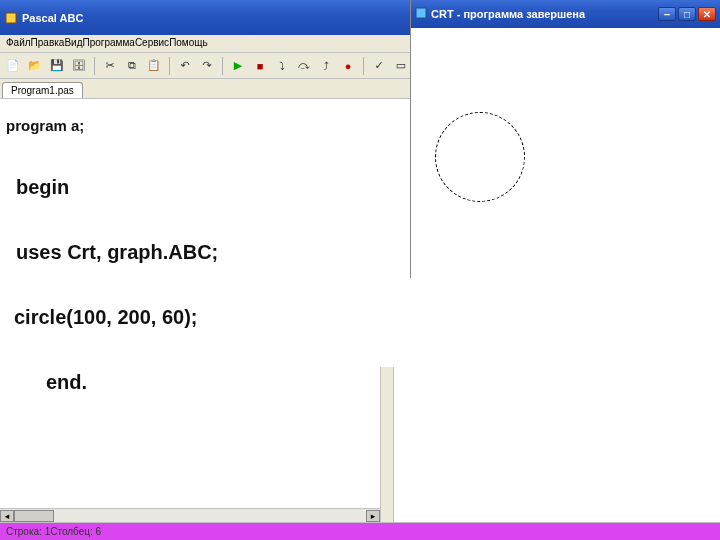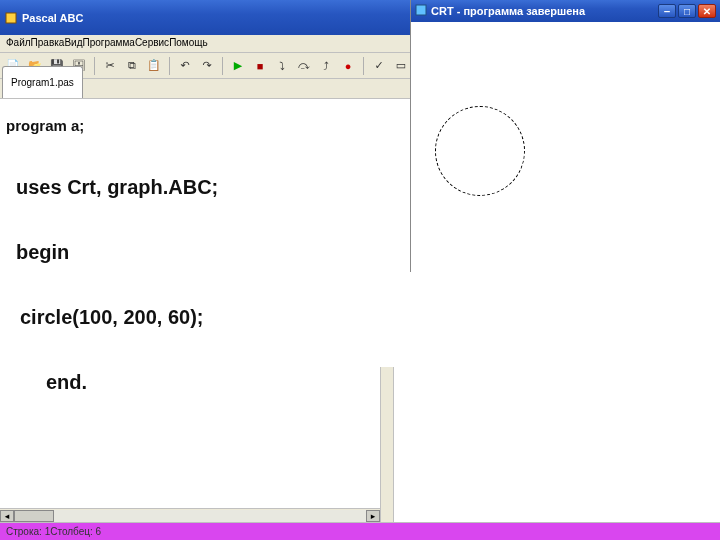--- a/index.html
+++ b/index.html
@@ -65,21 +65,21 @@
   .tabbar {
     height: 20px; background: #ece9d8;
     border-bottom: 1px solid #c0c0c0;
     display: flex; align-items: flex-end;
     padding-left: 2px;
   }
   .tab {
     background: #fff;
     border: 1px solid #999;
     border-bottom: none;
-    padding: 10px 8px;
+    padding: 2px 8px;
     font-size: 10px;
     border-radius: 3px 3px 0 0;
   }
   .layout {
     display: flex;
     height: calc(100% - 18px - 18px - 26px - 20px - 18px);
     position: relative;
   }
   .editor {
     flex: 0 0 380px;
@@ -89,31 +89,31 @@
     position: relative;
   }
   .codeline {
     font-family: Verdana, Arial, sans-serif;
     font-weight: bold;
     color: #111;
   }
   .l1 { font-size: 15px; margin-top: 10px; margin-left: 2px; }
   .l2 { font-size: 20px; margin-top: 42px; margin-left: 12px; }
   .l3 { font-size: 20px; margin-top: 42px; margin-left: 12px; }
-  .l4 { font-size: 20px; margin-top: 42px; margin-left: 16px; }
+  .l4 { font-size: 20px; margin-top: 42px; margin-left: 10px; }
   .l5 { font-size: 20px; margin-top: 42px; margin-left: 42px; }
   .outputwin {
     position: absolute;
     left: 410px; top: 0;
     width: 310px;
     display: flex; flex-direction: column;
     border-left: 1px solid #888;
   }
   .outbar {
-    height: 22px;
+    height: 28px;
     background: linear-gradient(to bottom, #3a6ed6 0%, #2756c0 40%, #1d49b0 100%);
     color: #fff; display: flex; align-items: center;
     padding: 0 4px; font-weight: bold; font-size: 11px;
     gap: 4px;
   }
   .canvas {
     height: 250px;
     background: #fff;
     position: relative;
   }
@@ -205,22 +205,22 @@
   <div class="tbtn">▤</div>
 </div>
 
 <div class="tabbar">
   <div class="tab">Program1.pas</div>
 </div>
 
 <div class="layout">
   <div class="editor">
     <div class="codeline l1">program a;</div>
+    <div class="codeline l3">begin</div>
     <div class="codeline l2">uses Crt, graph.ABC;</div>
-    <div class="codeline l3">begin</div>
     <div class="codeline l4">circle(100, 200, 60);</div>
     <div class="codeline l5">end.</div>
   </div>
   <div class="lower-scroll"></div>
 </div>
 
 <div class="outputwin">
   <div class="outbar">
     <span class="ico">
       <svg width="12" height="12">

